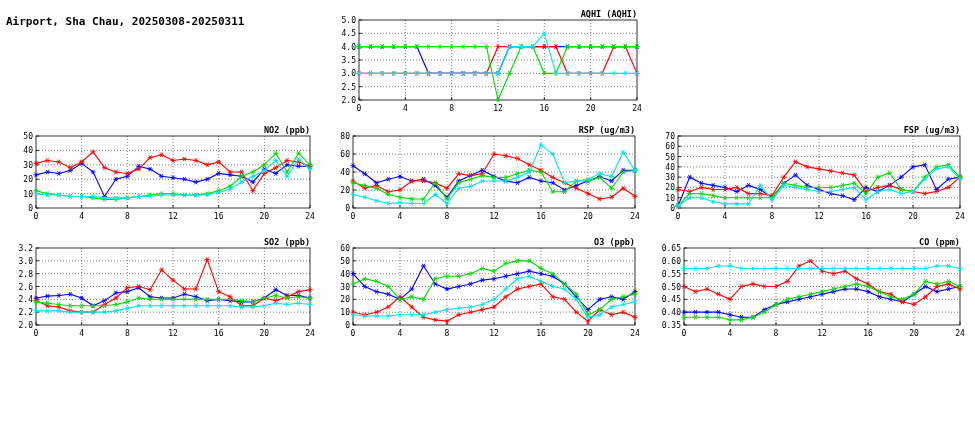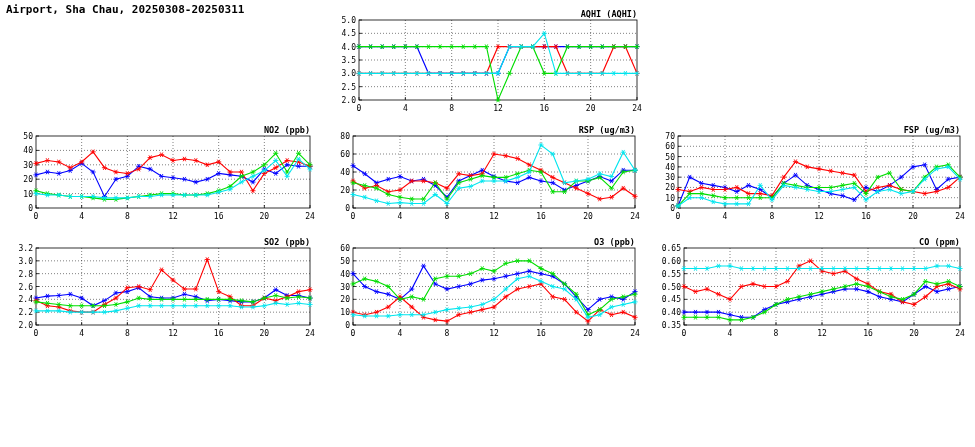--- a/index.html
+++ b/index.html
@@ -10,21 +10,21 @@
   body {
     width: 975px;
     height: 447px;
     position: relative;
     font-family: "DejaVu Sans Mono", monospace;
     overflow: hidden;
   }
   .title {
     position: absolute;
     left: 6px;
-    top: 3px;
+    top: 15px;
     font-family: "DejaVu Sans Mono", monospace;
     font-size: 11px;
     font-weight: bold;
     color: #000;
     white-space: nowrap;
   }
   .panel {
     position: absolute;
   }
   .panel svg {

